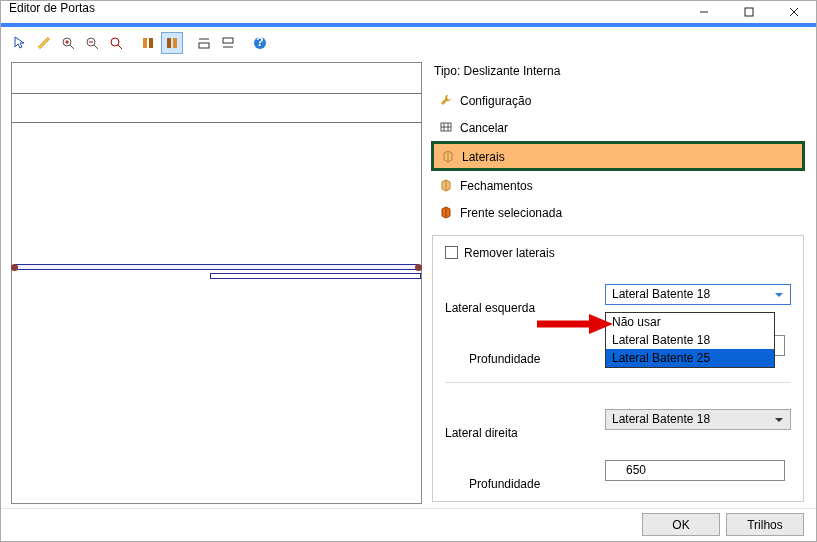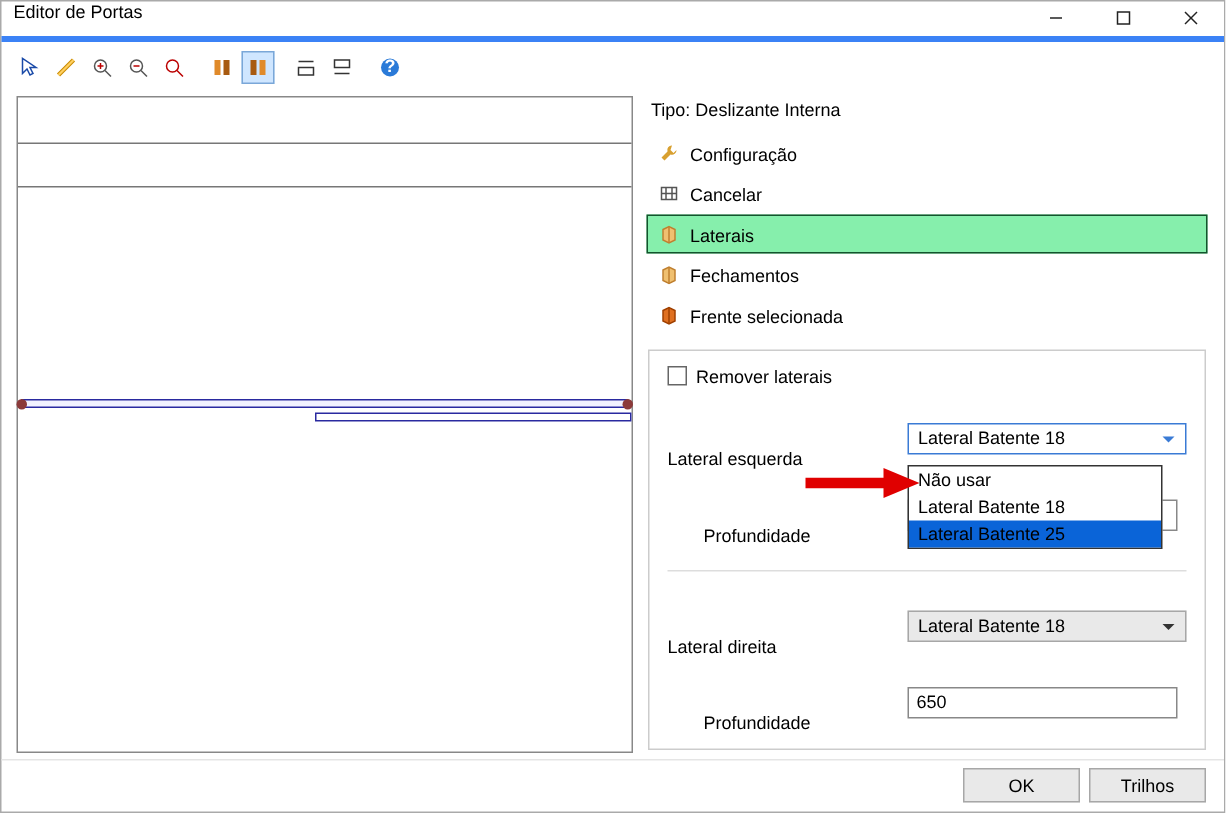--- a/index.html
+++ b/index.html
@@ -19,33 +19,33 @@
   .pv-top { position: absolute; left: 0; right: 0; top: 30px; height: 30px; border-top: 1px solid #777; border-bottom: 1px solid #777; }
   .pv-mid-back { position: absolute; left: 2px; right: 2px; top: 201px; height: 6px; border: 1px solid #2a2aa0; background: #f2f2ff; }
   .pv-mid-front { position: absolute; left: 198px; right: 0; top: 210px; height: 6px; border: 1px solid #2a2aa0; background: #fff; }
   .pv-dot { position: absolute; width: 7px; height: 7px; border-radius: 50%; background: #8b3a3a; top: 201px; }
   .pv-dot.l { left: -1px; }
   .pv-dot.r { right: -1px; }
   .right { flex: 1; display: flex; flex-direction: column; position: relative; }
   .typeline { padding: 2px 0 8px 4px; }
   .nav { border: 1px solid transparent; }
   .nav-item { display: flex; align-items: flex-end; gap: 6px; padding: 4px 6px; border: 1px solid transparent; margin-bottom: 1px; }
-  .nav-item.selected { border: 1px solid #14532d; background: #86efac; }
+  .nav-item.selected { border: 3px solid #14532d; background: #fdba74; }
   .nav-icon { width: 16px; height: 16px; display: flex; align-items: center; justify-content: center; }
   .panel { border: 1px solid #ccc; margin: 8px 2px 2px 2px; padding: 10px 12px; display: flex; flex-direction: column; gap: 10px; position: relative; }
   .checkbox-row { display: flex; align-items: center; gap: 6px; margin-bottom: 4px; }
   .checkbox { width: 13px; height: 13px; border: 1px solid #666; background: #fff; }
   .field-row { display: flex; align-items: center; }
   .field-label { width: 160px; margin-top: 27px; }
   .depth-row .field-label { padding-left: 24px; }
   .combo { position: relative; flex: 1; height: 21px; border: 1px solid #a7a7a7; background: #e9e9e9; display: flex; align-items: center; padding: 0 20px 0 6px; }
   .combo.open { border-color: #3a7bd5; background: #fff; }
   .combo::after { content: ""; position: absolute; right: 7px; top: 8px; border-left: 4px solid transparent; border-right: 4px solid transparent; border-top: 4px solid #333; }
   .combo.open::after { border-top-color: #3a7bd5; }
-  .input { width: 180px; height: 21px; border: 1px solid #888; padding: 0 5px; background: #fff; }
+  .input { width: 180px; height: 21px; border: 1px solid #888; padding: 0 20px; background: #fff; }
   .hr { border: none; border-top: 1px solid #ddd; margin: 6px 0; }
   .dropdown { position: absolute; border: 1px solid #333; background: #fff; z-index: 10; }
   .dd-item { padding: 2px 6px; white-space: nowrap; }
   .dd-item.hl { background: #0a64d8; color: #000000; }
   .arrow { position: absolute; z-index: 15; pointer-events: none; }
   .footer { height: 40px; display: flex; align-items: center; justify-content: flex-end; gap: 6px; padding: 0 12px; border-top: 1px solid #e5e5e5; }
   .btn { min-width: 78px; height: 23px; border: 1px solid #a7a7a7; background: #e9e9e9; display: flex; align-items: center; justify-content: center; }
 </style>
 </head>
 <body>

